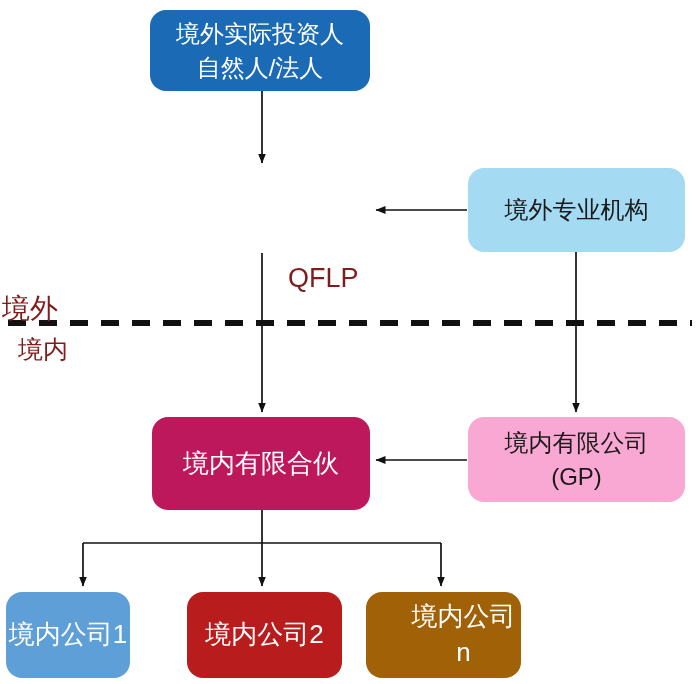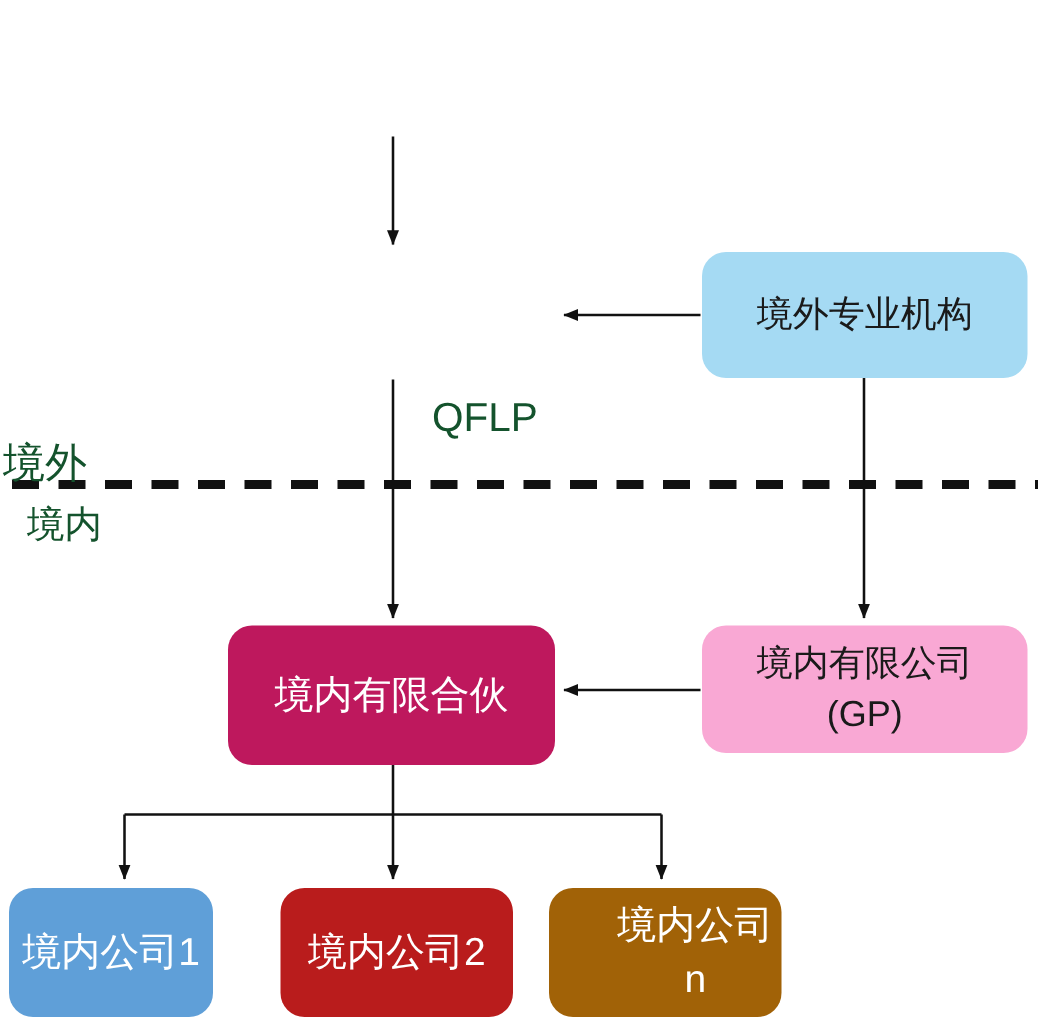--- a/index.html
+++ b/index.html
@@ -31,27 +31,27 @@
   }
   .node.dark   { color: #ffffff; font-size: 24px; }
   .node.light  { color: #1a1a1a; font-size: 24px; }
   .node.accent { color: #ffffff; font-size: 26px; }
   .node.mid    { color: #ffffff; font-size: 26px; }
   .node-investor { left: 150px; top: 10px;  width: 220px; height: 81px; font-size: 23px; }
   .node-fund     { left: 150px; top: 167px; width: 220px; height: 86px; }
   .node-prof     { left: 468px; top: 168px; width: 217px; height: 84px; }
   .node-lp       { left: 152px; top: 417px; width: 218px; height: 93px; }
   .node-gp       { left: 468px; top: 417px; width: 217px; height: 85px; }
-  .node-co1      { left: 6px;   top: 592px; width: 136px; height: 86px; }
+  .node-co1      { left: 6px;   top: 592px; width: 124px; height: 86px; }
   .node-co2      { left: 187px; top: 592px; width: 155px; height: 86px; }
   .node-con      { left: 366px; top: 592px; width: 155px; height: 86px; }
   .float-label {
     position: absolute;
     z-index: 1;
-    color: #14532d;
+    color: #7f1d1d;
     white-space: nowrap;
   }
   .label-qflp     { left: 288px; top: 263px; font-size: 27px; }
   .label-offshore { left: 2px;  top: 290px; font-size: 28px; text-align: right; }
   .label-onshore  { left: 18px;  top: 333px; font-size: 25px; }
 </style>
 </head>
 <body>
 
 <div class="stage">
@@ -75,20 +75,24 @@
 
     <line x1="262" y1="510" x2="262" y2="543" stroke="#111111" stroke-width="1.7"></line>
     <line x1="83" y1="543" x2="441" y2="543" stroke="#111111" stroke-width="1.7"></line>
     <line x1="83" y1="543" x2="83" y2="586" stroke="#111111" stroke-width="1.7" marker-end="url(#arrow)"></line>
     <line x1="262" y1="543" x2="262" y2="586" stroke="#111111" stroke-width="1.7" marker-end="url(#arrow)"></line>
     <line x1="441" y1="543" x2="441" y2="586" stroke="#111111" stroke-width="1.7" marker-end="url(#arrow)"></line>
 
     <line x1="8" y1="323" x2="692" y2="323" stroke="#111111" stroke-width="6" stroke-dasharray="18 13"></line>
   </svg>
 
+  <div class="node dark node-investor" style="background-color: rgb(27, 106, 181);">
+    <span>境外实际投资人</span>
+    <span>自然人/法人</span>
+  </div>
 
 
   <div class="node light node-prof" style="background-color: rgb(165, 218, 243);">
     <span>境外专业机构</span>
   </div>
 
   <div class="node accent node-lp" style="background-color: #be185d;">
     <span>境内有限合伙</span>
   </div>
 

